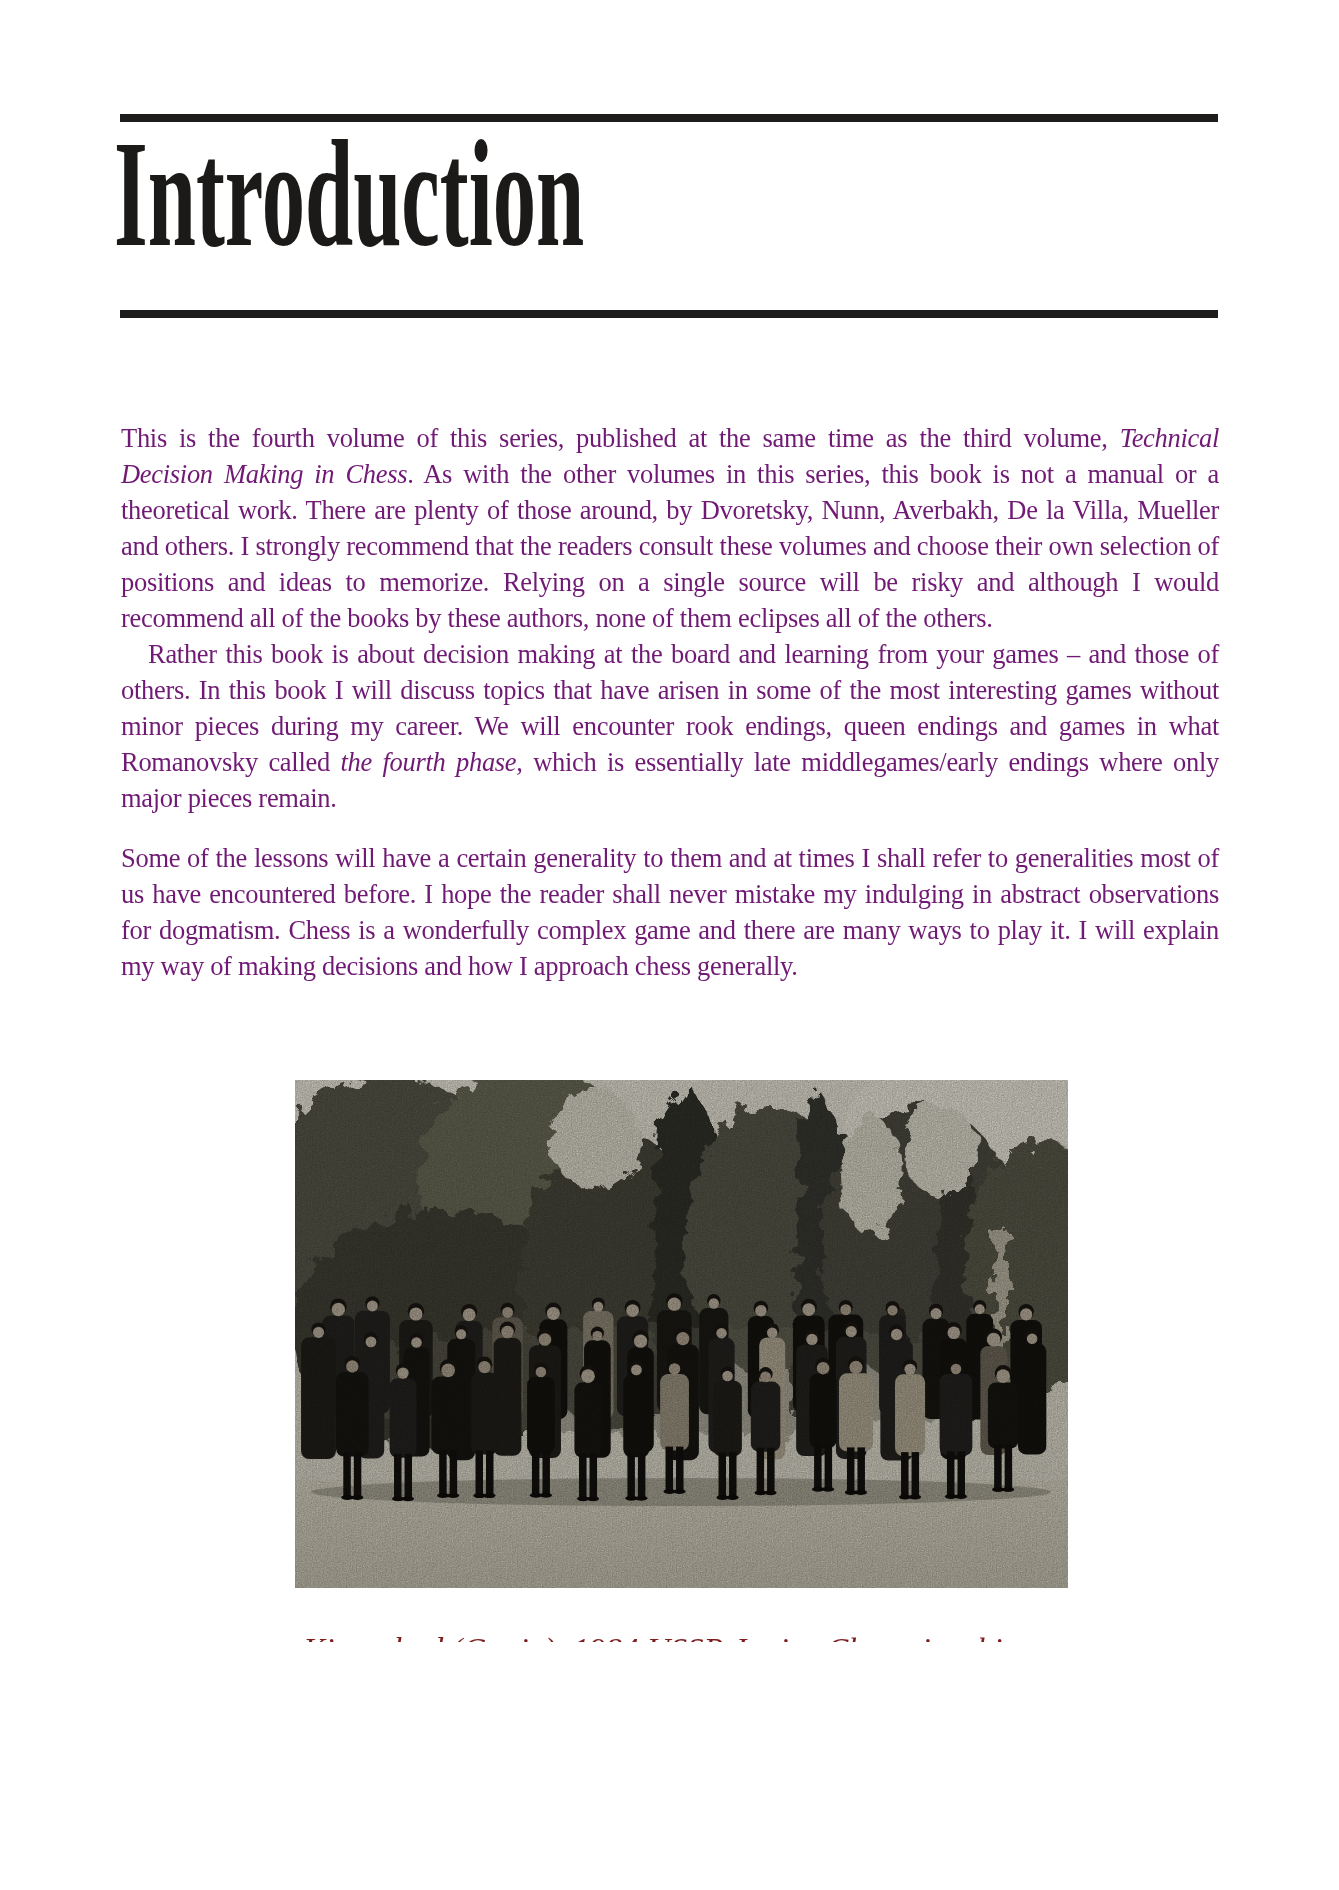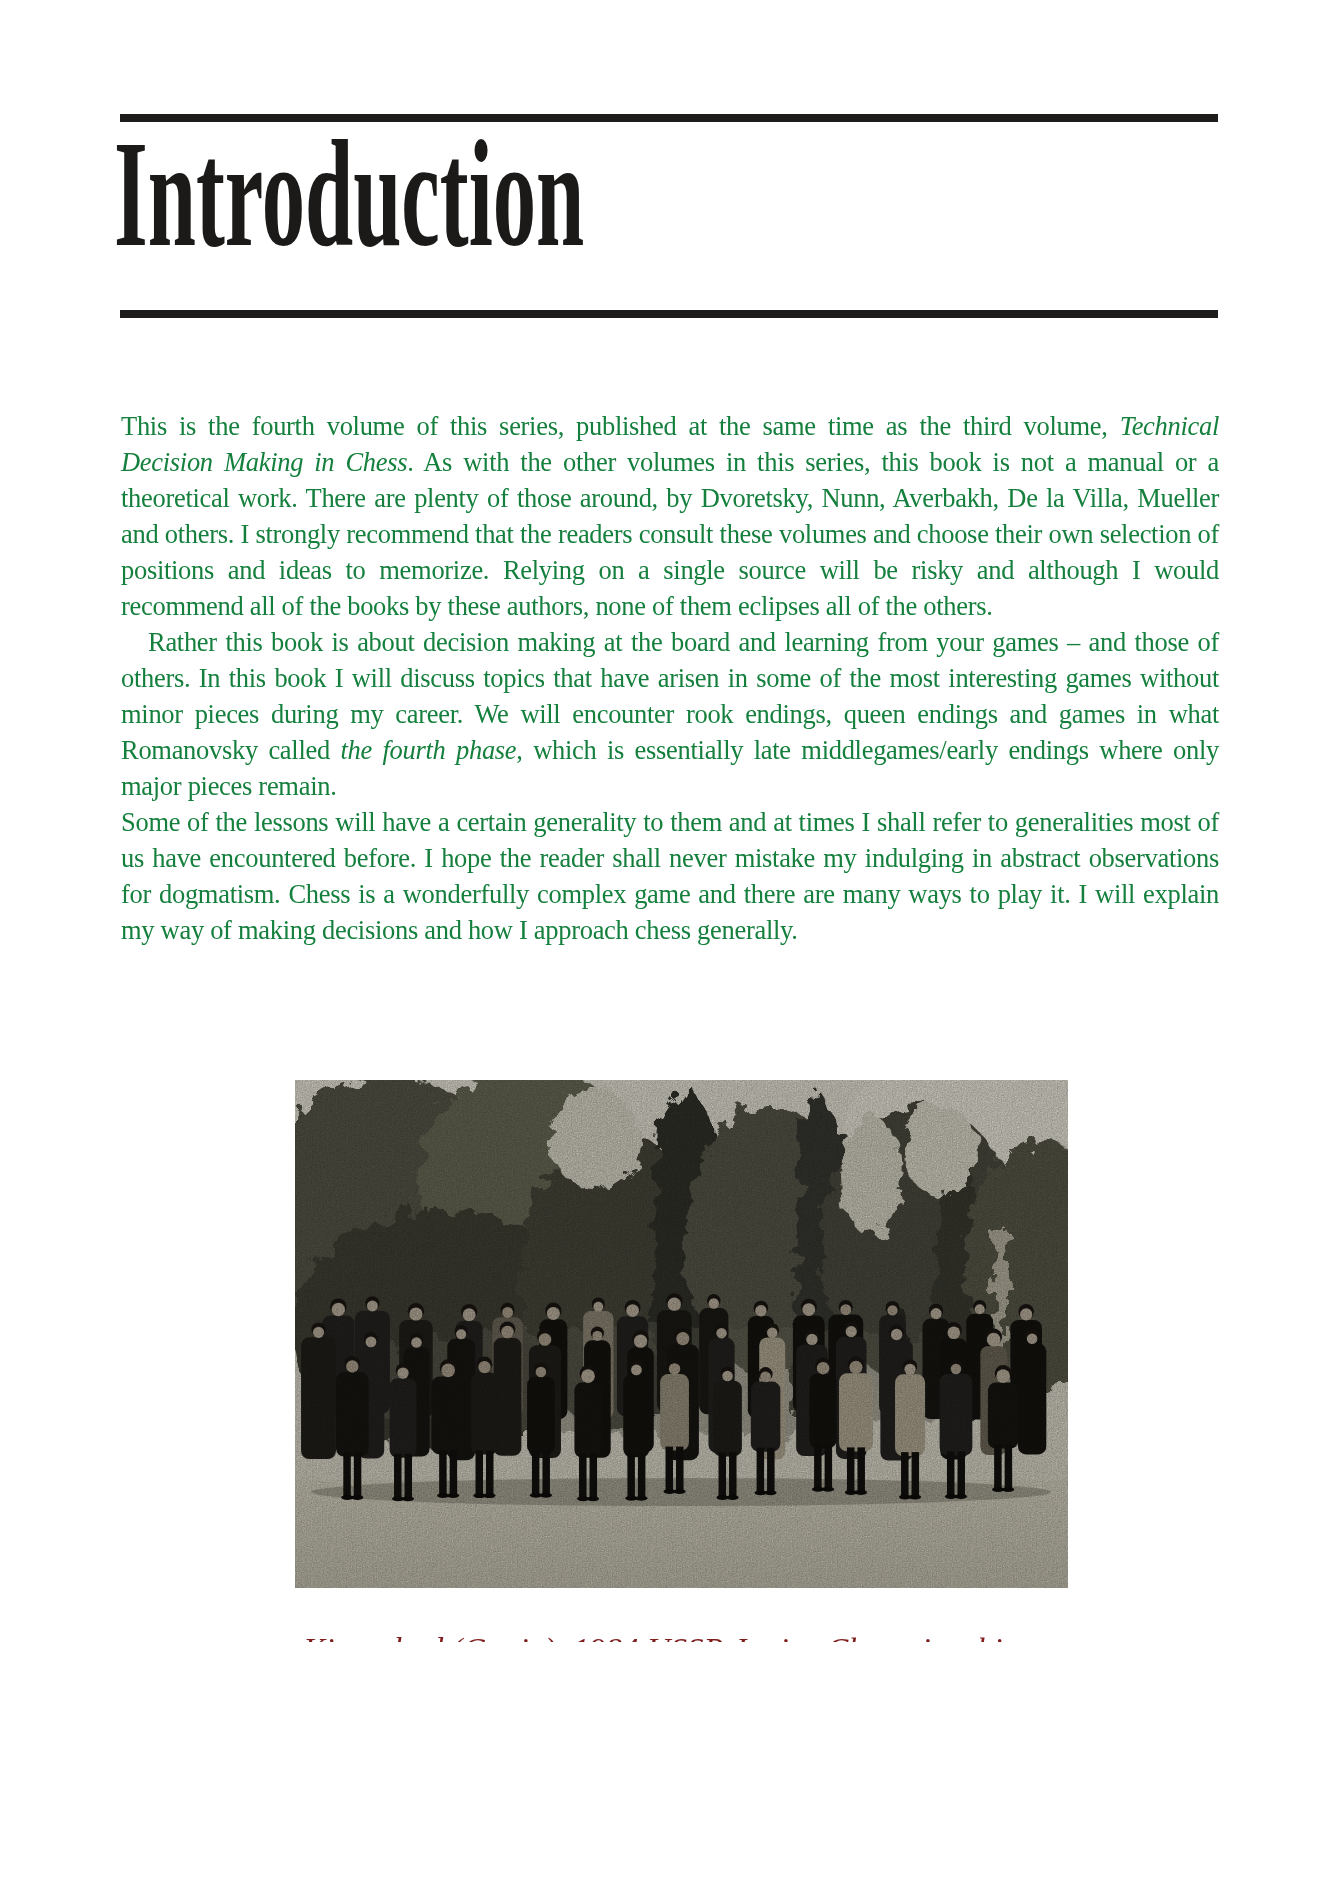--- a/index.html
+++ b/index.html
@@ -20,29 +20,29 @@
   .chapter-title{
     position:absolute;left:114px;top:118px;
     margin:0;
     font-size:152px;font-weight:bold;line-height:1;
     color:#1c1a18;
     transform:scaleX(0.57);
     transform-origin:left top;
     white-space:nowrap;
   }
   .body-text{
-    position:absolute;left:121px;top:408px;width:1098px;
+    position:absolute;left:121px;top:420px;width:1098px;
     font-size:26.5px;line-height:36px;
     letter-spacing:-0.3px;
     text-align:justify;
-    color:#15803d;
+    color:#701a75;
   }
   .body-text p{margin:0;}
   .body-text p.indent{text-indent:27px;}
-  .body-text p.space-before{}
+  .body-text p.space-before{margin-top:24px;}
   .photo-figure{
     position:absolute;left:295px;top:1080px;width:773px;height:508px;
     margin:0;
   }
   .photo-figure svg{display:block;width:773px;height:508px;}
   .photo-caption{
     position:absolute;left:112px;top:1628px;width:1098px;
     text-align:center;
     font-style:italic;
     font-size:33px;line-height:44px;

